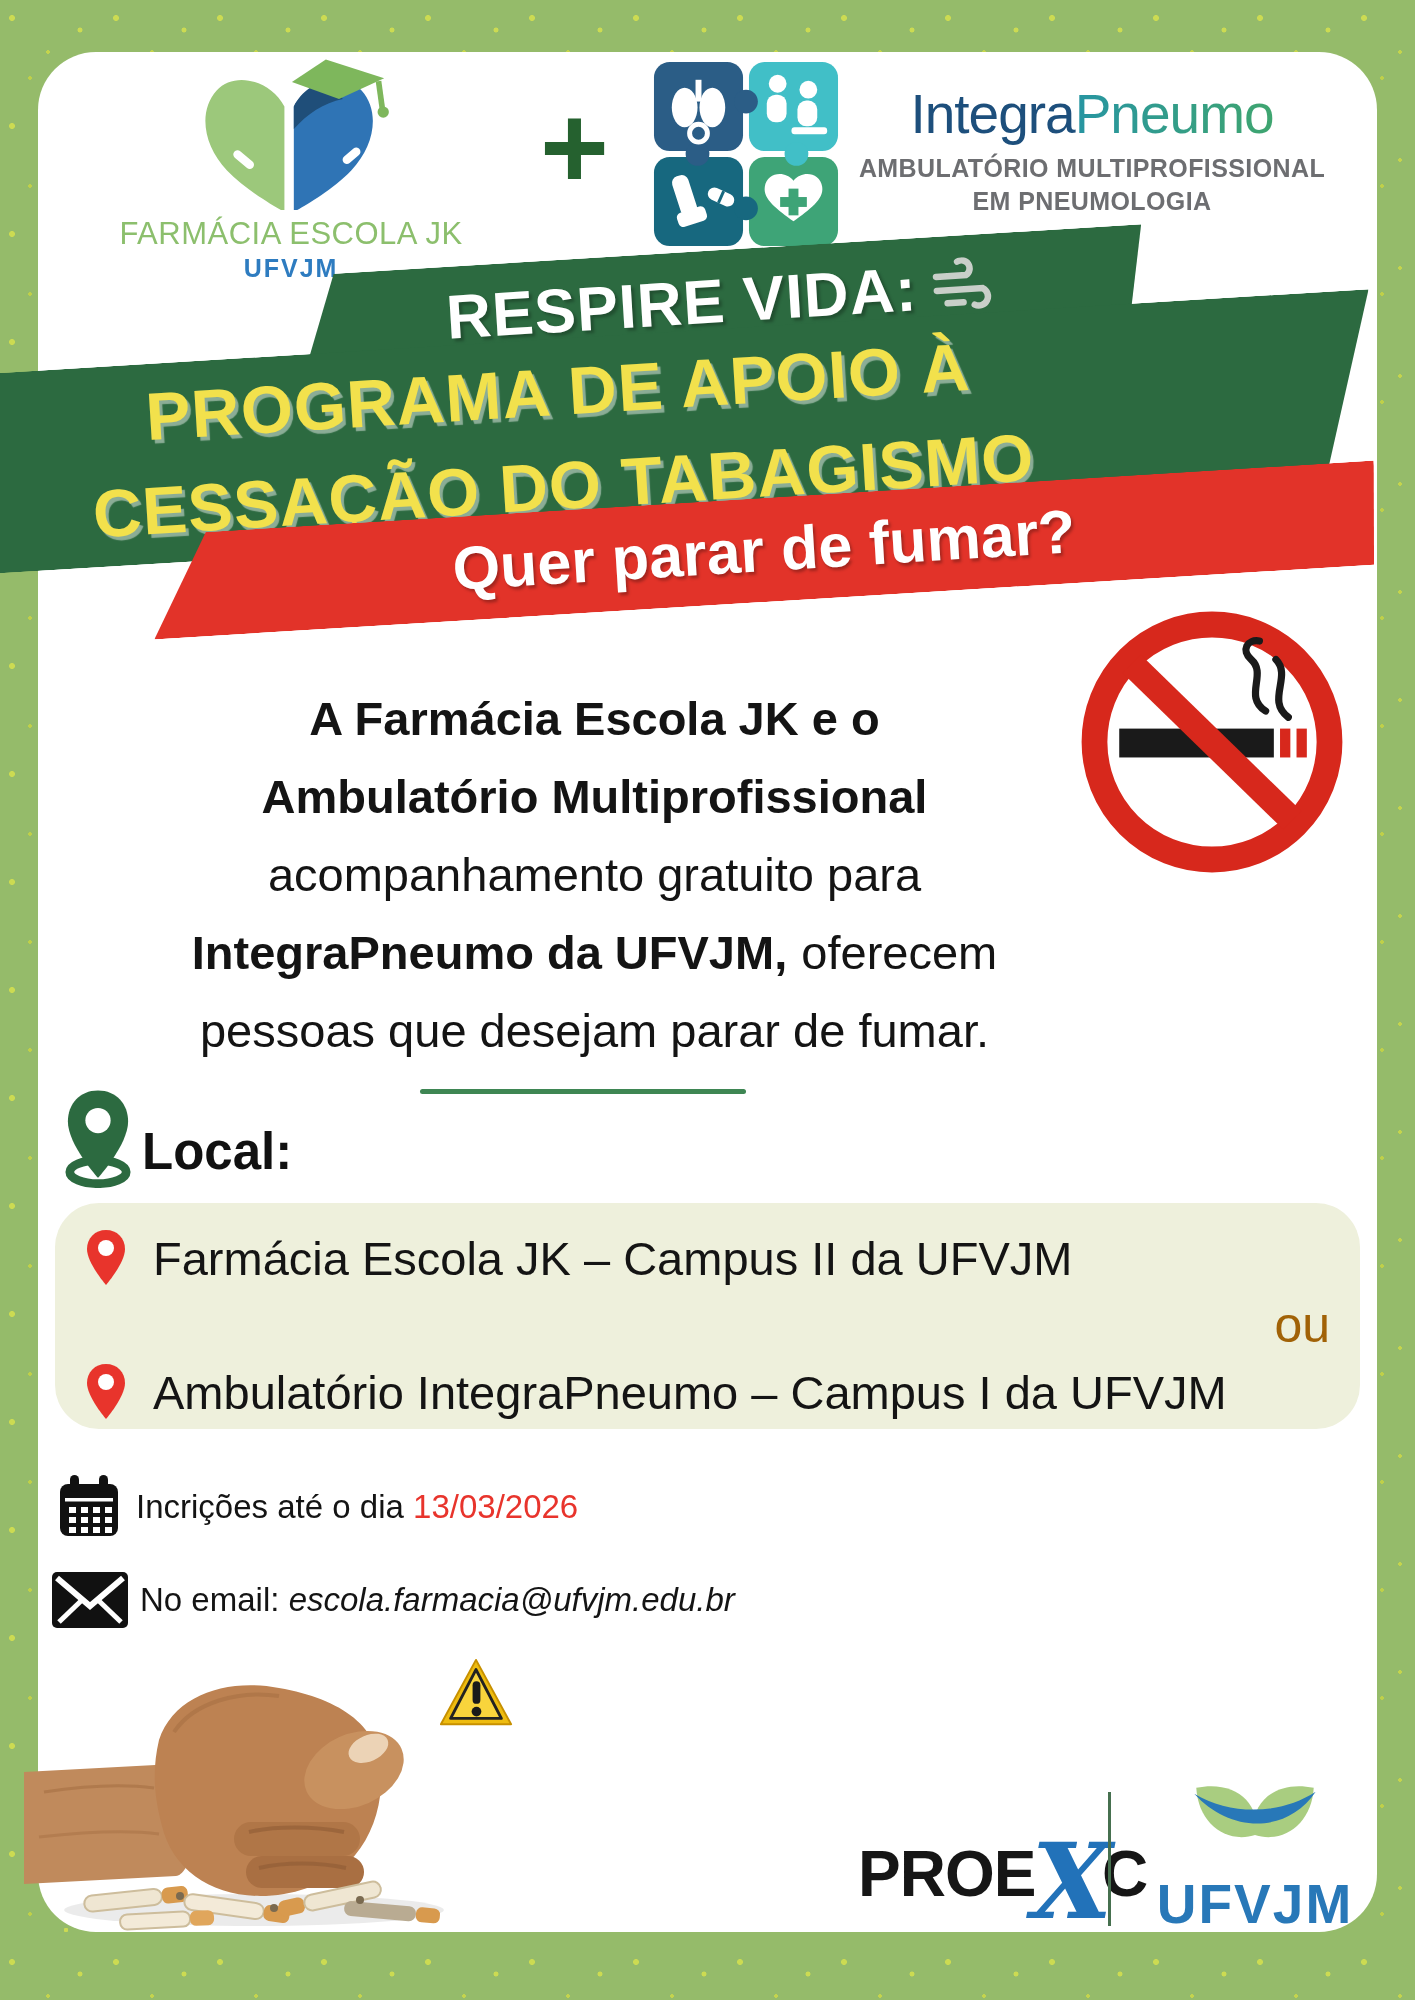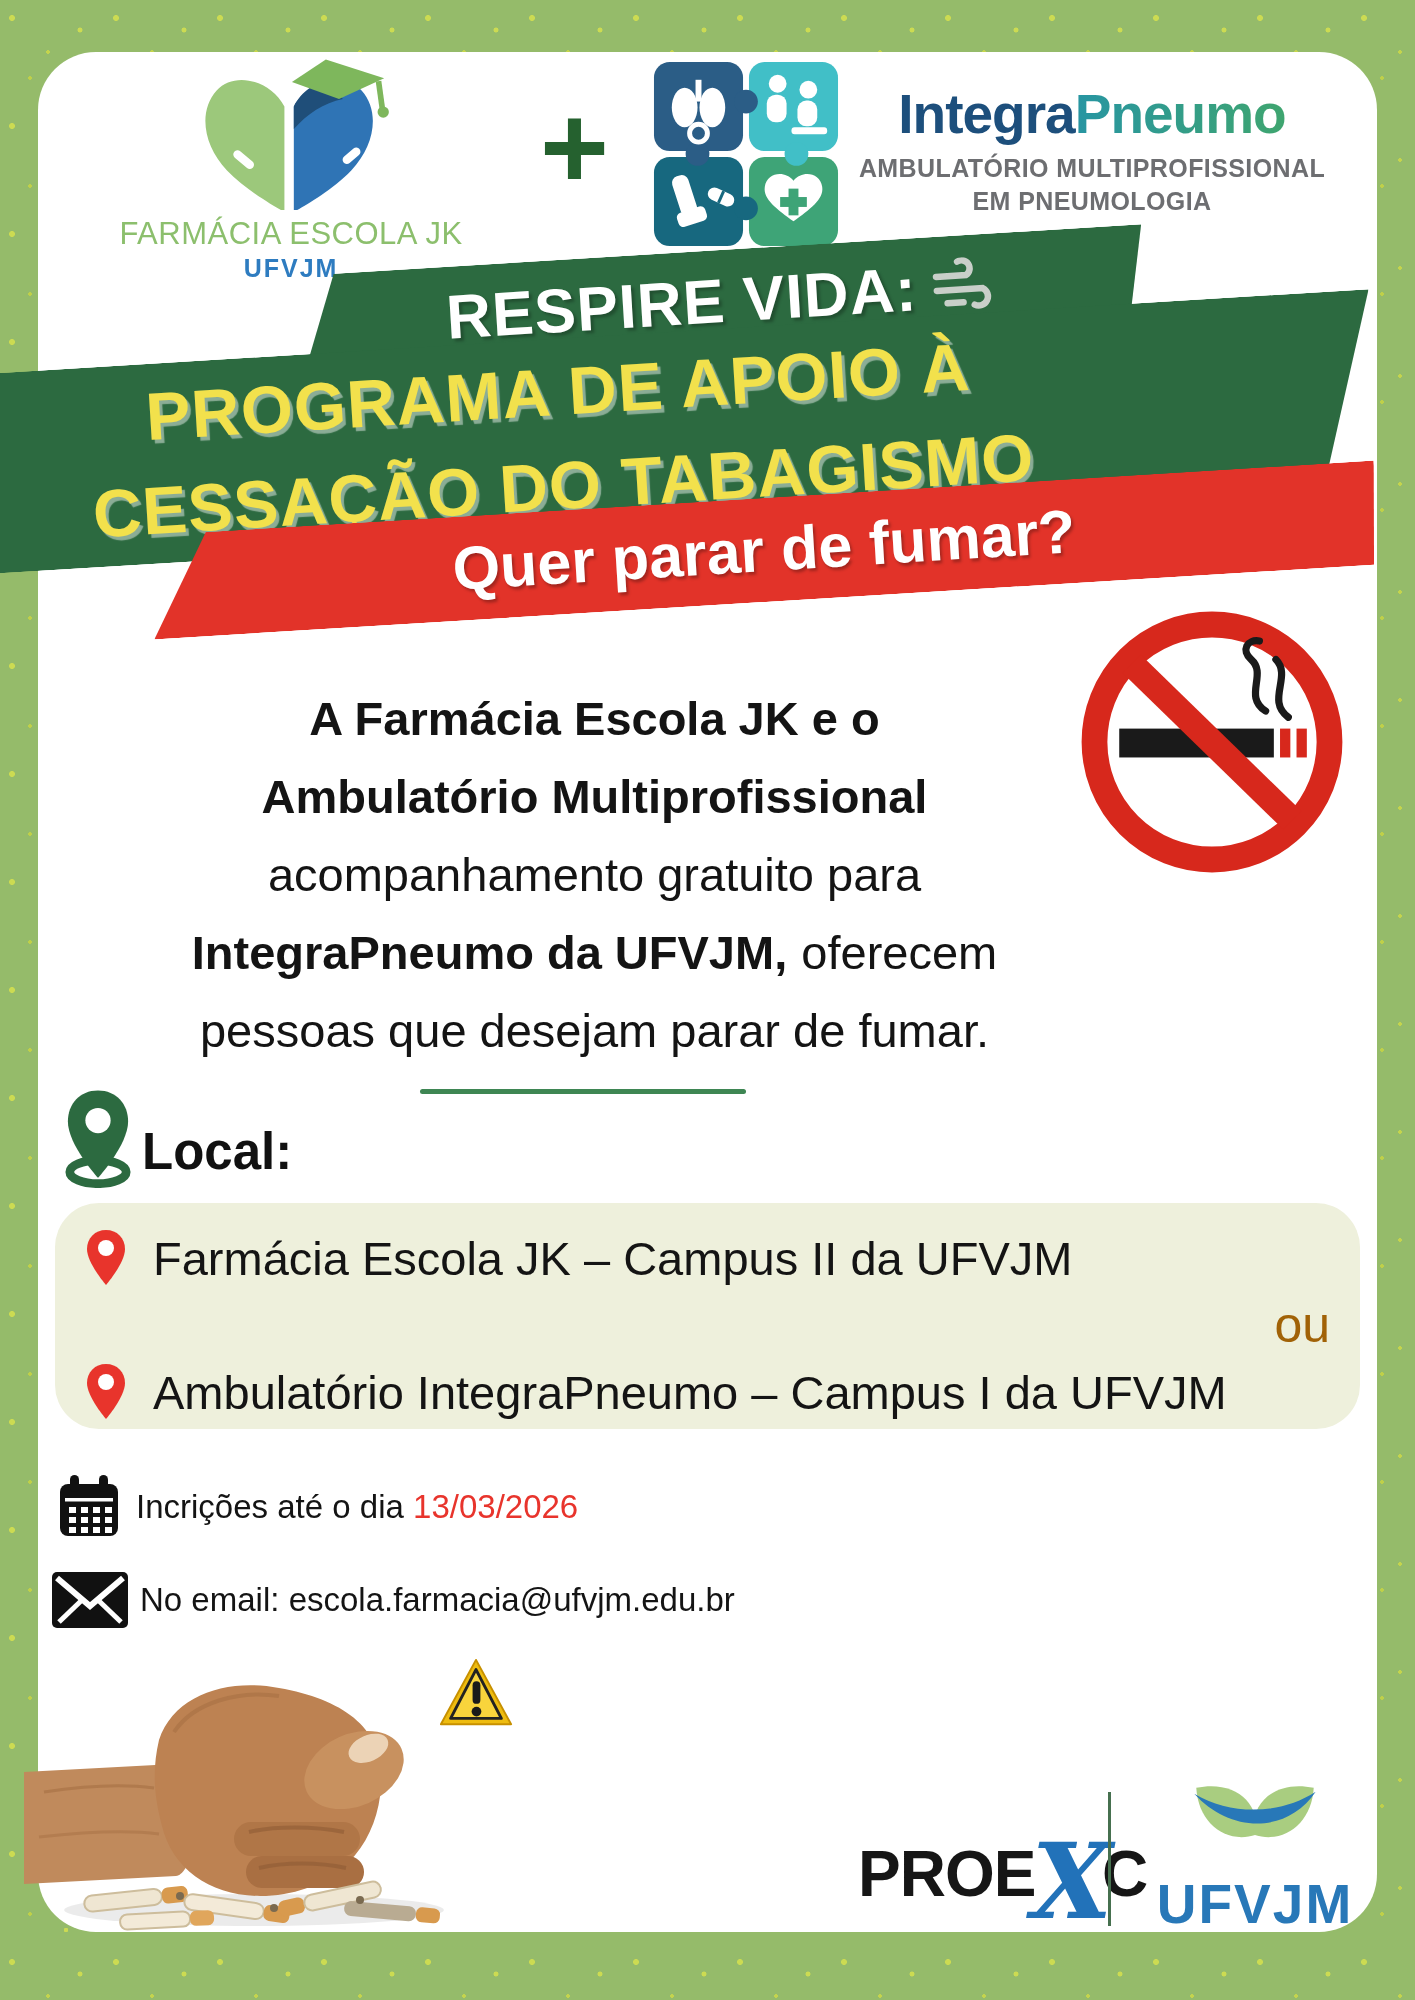--- a/index.html
+++ b/index.html
@@ -27,21 +27,21 @@
   
   .farm-logo { position:absolute; left:118px; top:50px; width:346px; text-align:center; }
   .farm-logo .farm-title { font-size:31px; color:#8cbf6d; letter-spacing:0.5px; margin-top:2px; }
   .farm-logo .farm-sub   { font-size:25px; color:#2e7cc0; font-weight:bold; letter-spacing:2px; margin-top:2px; }
 
   .plus-sign { position:absolute; left:540px; top:88px; font-size:118px; font-weight:bold; color:#25612f; line-height:1; }
 
   .puzzle-logo { position:absolute; left:652px; top:60px; }
 
   .ipn-text { position:absolute; left:852px; top:82px; width:480px; text-align:center; }
-  .ipn-name { font-size:55px; font-weight:bold; letter-spacing:-1px; }
+  .ipn-name { font-size:55px; font-weight:normal; letter-spacing:-1px; }
   .ipn-name .integra { color:#1d4f7c; }
   .ipn-name .pneumo  { background:linear-gradient(90deg,#2795a2,#3fa56f);
                        -webkit-background-clip:text; background-clip:text; color:#2b97a0;
                        -webkit-text-fill-color:transparent; }
   .ipn-sub { font-size:25px; font-weight:bold; color:#6d6e71; line-height:1.3; letter-spacing:0.4px; margin-top:6px; }
 
   
   .banner-top {
     position:absolute; left:300px; top:250px; width:845px; height:100px;
     background:#2c6a40; transform:rotate(-3.5deg);
@@ -89,21 +89,21 @@
   .loc-box { position:absolute; left:55px; top:1203px; width:1305px; height:226px;
              background:#eef0dc; border-radius:44px; padding:26px 30px 18px 30px; }
   .loc-row { display:flex; align-items:center; gap:26px; font-size:47px; color:#141414; }
   .loc-sep { text-align:right; font-size:50px; color:#a16207; margin:9px 0; }
 
   
   .cal-row  { position:absolute; left:58px;  top:1474px; display:flex; align-items:center; gap:16px; }
   .mail-row { position:absolute; left:52px;  top:1572px; display:flex; align-items:center; gap:12px; }
   .info-text { font-size:33px; color:#141414; }
   .deadline  { color:#e8342c; margin-left:0.28em; }
-  .email-addr{ margin-left:0.28em; }
+  .email-addr{ margin-left:0.28em;font-style:italic; }
 
   .warn-row { position:absolute; left:437px; top:1655px; display:flex; align-items:center; gap:18px; }
   .warn-text { font-size:52px; color:#e8342c; }
 
   
   .fist-img { position:absolute; left:24px; top:1622px; }
 
   .proexc { position:absolute; left:858px; top:1822px; display:flex; align-items:center; }
   .proexc .blk { font-size:64px; font-weight:bold; color:#161616; letter-spacing:-1px; }
   .proexc .chi { font-family:"DejaVu Serif", serif; font-style:italic; font-weight:bold;

